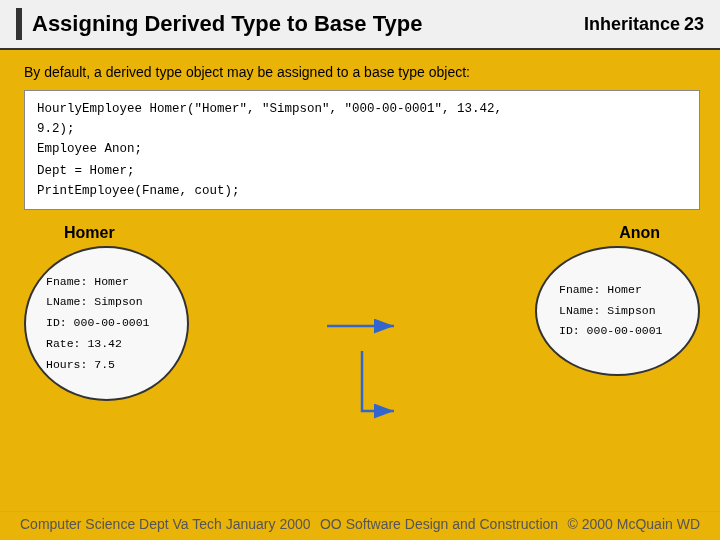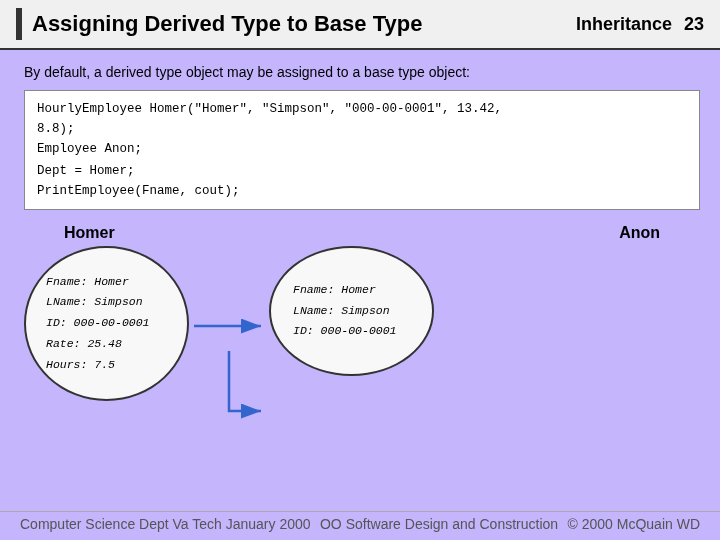--- a/index.html
+++ b/index.html
@@ -9,21 +9,21 @@
       height: 540px;
       background: #e8e8e8;
       font-family: Arial, sans-serif;
       font-size: 13px;
       overflow: hidden;
     }
 
     .slide {
       width: 720px;
       height: 540px;
-      background: #c4b5fd;
+      background: #eab308;
       position: relative;
       padding: 0;
     }
 
     
     .header {
       display: flex;
       align-items: center;
       padding: 8px 16px;
       border-bottom: 2px solid #333;
@@ -40,21 +40,21 @@
     .header-title {
       font-size: 22px;
       font-weight: bold;
       color: #000;
       flex: 1;
     }
 
     .header-right {
       display: flex;
       align-items: center;
-      gap: 12px;
+      gap: 4px;
     }
 
     .header-tag {
       font-size: 18px;
       font-weight: bold;
       color: #000;
     }
 
     .header-page {
       font-size: 18px;
@@ -120,25 +120,24 @@
 
     .oval-label {
       font-size: 16px;
       font-weight: bold;
       color: #000;
       text-align: center;
     }
 
     .ovals-row {
       display: flex;
-      justify-content: flex-start;
+      justify-content: space-between;
       width: 100%;
       align-items: flex-start;
       position: relative;
-      font-style: italic;
     }
 
     
     .oval-wrapper {
       display: flex;
       flex-direction: column;
       align-items: center;
     }
 
     .oval {
@@ -202,21 +201,21 @@
       <div class="header-page">23</div>
     </div>
   </div>
 
   <div class="content">
 
     <div class="subtitle">By default, a derived type object may be assigned to a base type object:</div>
 
     <div class="code-box">
       <div>HourlyEmployee Homer("Homer",  "Simpson",  "000-00-0001",  13.42,</div>
-      <div>                    8.8);</div>
+      <div>                    9.2);</div>
       <div>Employee Anon;</div>
       <div style="margin-top:2px;">Dept = Homer;</div>
       <div>PrintEmployee(Fname, cout);</div>
     </div>
 
     <div class="diagram-area">
 
 
       <div class="diagrams-container">
 
@@ -225,21 +224,21 @@
           <div class="oval-label" style="margin-right:10px;">Anon</div>
         </div>
 
         <div class="ovals-row">
 
           <div class="oval-wrapper">
             <div class="oval">
               <div>Fname: Homer</div>
               <div>LName: Simpson</div>
               <div>ID: 000-00-0001</div>
-              <div>Rate: 25.48</div>
+              <div>Rate: 13.42</div>
               <div>Hours: 7.5</div>
             </div>
           </div>
 
           <div class="arrow-area">
             <svg class="arrow-svg" viewBox="0 0 80 130">
 
               <defs>
                 <marker id="arrowhead-right" markerWidth="8" markerHeight="6" refX="8" refY="3" orient="auto">
                   <polygon points="0 0, 8 3, 0 6" fill="#3366cc"></polygon>

